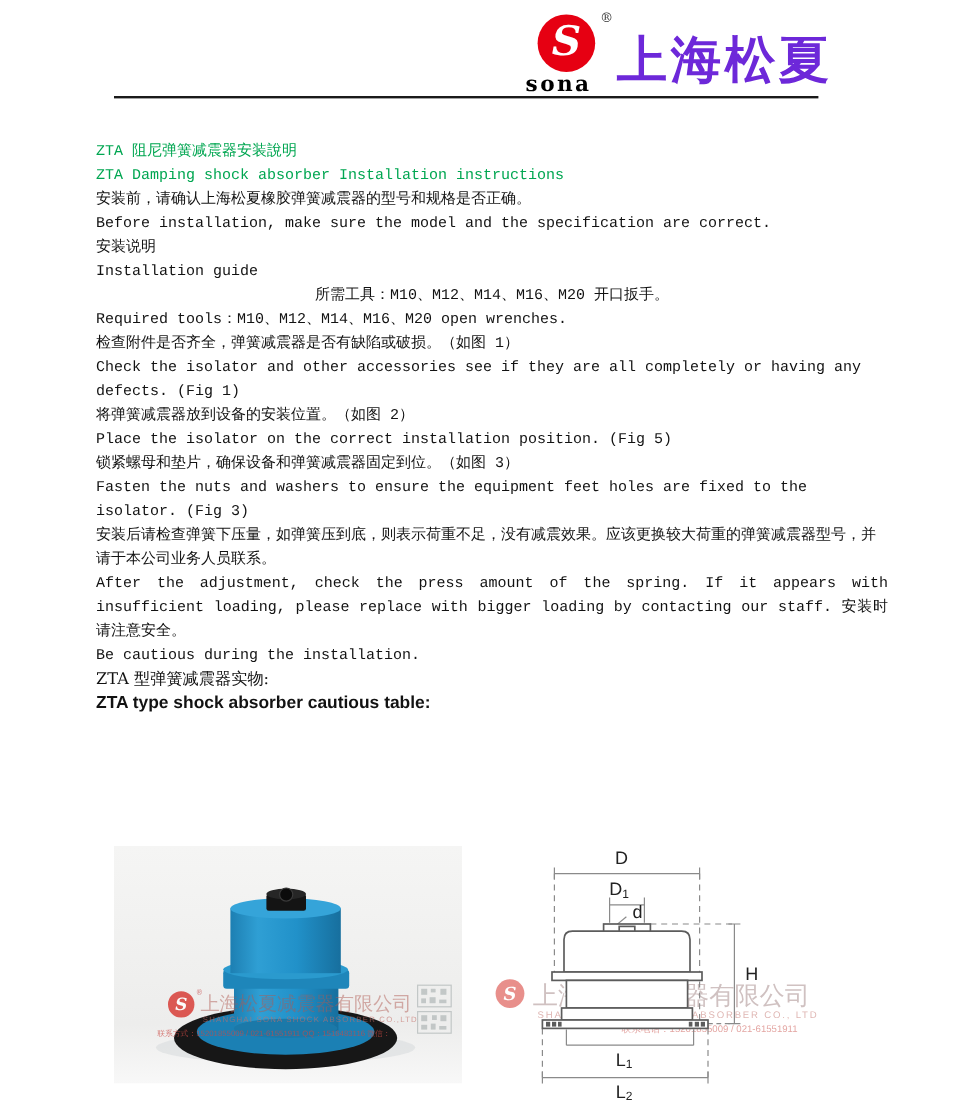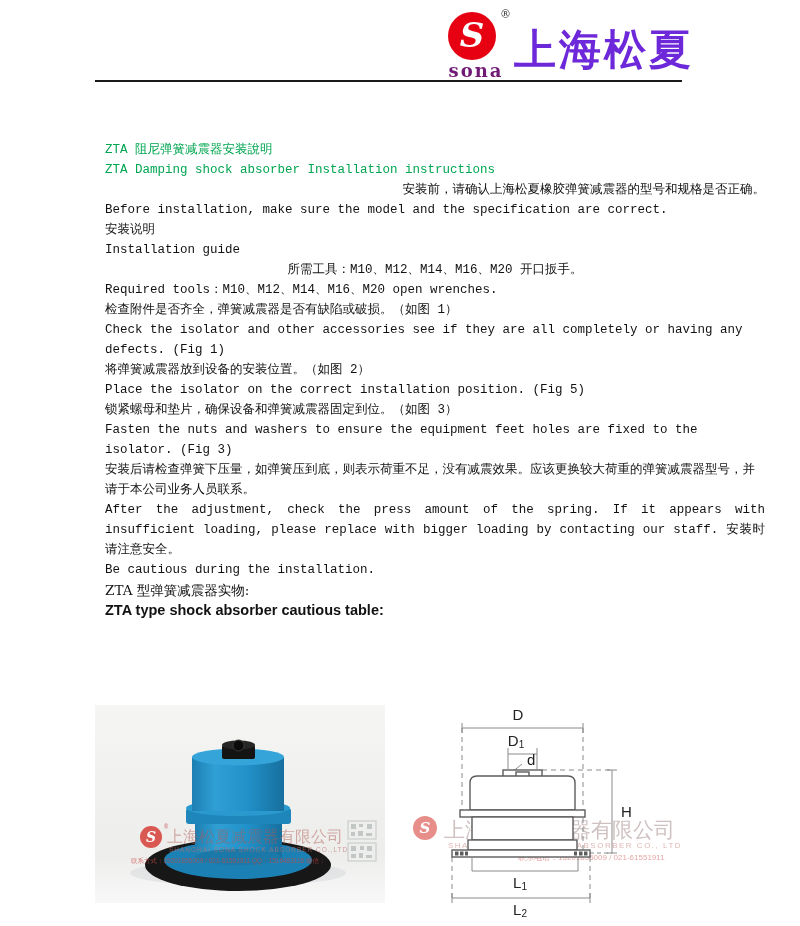--- a/index.html
+++ b/index.html
@@ -7,32 +7,32 @@
         font-family:"Liberation Mono","DejaVu Sans Mono",monospace;color:#121212;}
 
   
   .logo-block{position:absolute;top:8px;left:444px;width:70px;height:74px;}
   .logo-circle{position:absolute;top:4px;left:4px;width:48px;height:48px;border-radius:50%;
                background:#e60012;display:flex;align-items:center;justify-content:center;}
   .logo-s{color:#fff;font-family:"DejaVu Serif",serif;font-weight:bold;font-style:italic;
           font-size:34px;line-height:1;transform:translateY(-1px);}
   .logo-reg{position:absolute;top:0;left:56px;font-size:11px;color:#333;
             font-family:"DejaVu Serif",serif;}
-  .logo-sona{position:absolute;top:52px;left:-6px;width:76px;text-align:center;
-             font-family:"DejaVu Serif",serif;font-weight:bold;font-size:18px;color:#701a75;
+  .logo-sona{position:absolute;top:52px;left:-6px;width:76px;
+             font-family:"DejaVu Serif",serif;font-weight:bold;font-size:18px;color:#000000;
              letter-spacing:2px;}
   .brand-name{position:absolute;top:22px;left:514px;font-family:"Liberation Sans",sans-serif;
               font-weight:bold;font-size:42px;letter-spacing:3px;color:#6d28d9;}
   .header-rule{position:absolute;top:80px;left:95px;width:587px;height:2px;background:#1a1a1a;}
 
   
-  .content{position:absolute;top:116px;left:105px;width:660px;font-size:12.5px;line-height:20px;margin-top:24px;}
+  .content{position:absolute;top:116px;left:80px;width:660px;font-size:12.5px;line-height:20px;}
   .content p{margin:0;}
   .green{color:#00a651;}
-  .mt-intro{margin-top:22px;text-align:right;}
+  .mt-intro{margin-top:22px;}
   .mt-guide{margin-top:20px;}
   .mt-steps{margin-top:16px;text-align:center;}
   .mt-closing{margin-top:10px;}
   .mt-product{margin-top:10px;}
   .justify{text-align:justify;}
   .serif-zh{font-family:"DejaVu Serif","Liberation Serif",serif;font-size:13.5px;}
   .bold-sans{font-family:"Liberation Sans",sans-serif;font-weight:bold;font-size:14.5px;}
 
   
   .photo-fig{position:absolute;top:705px;left:95px;width:290px;height:198px;}

